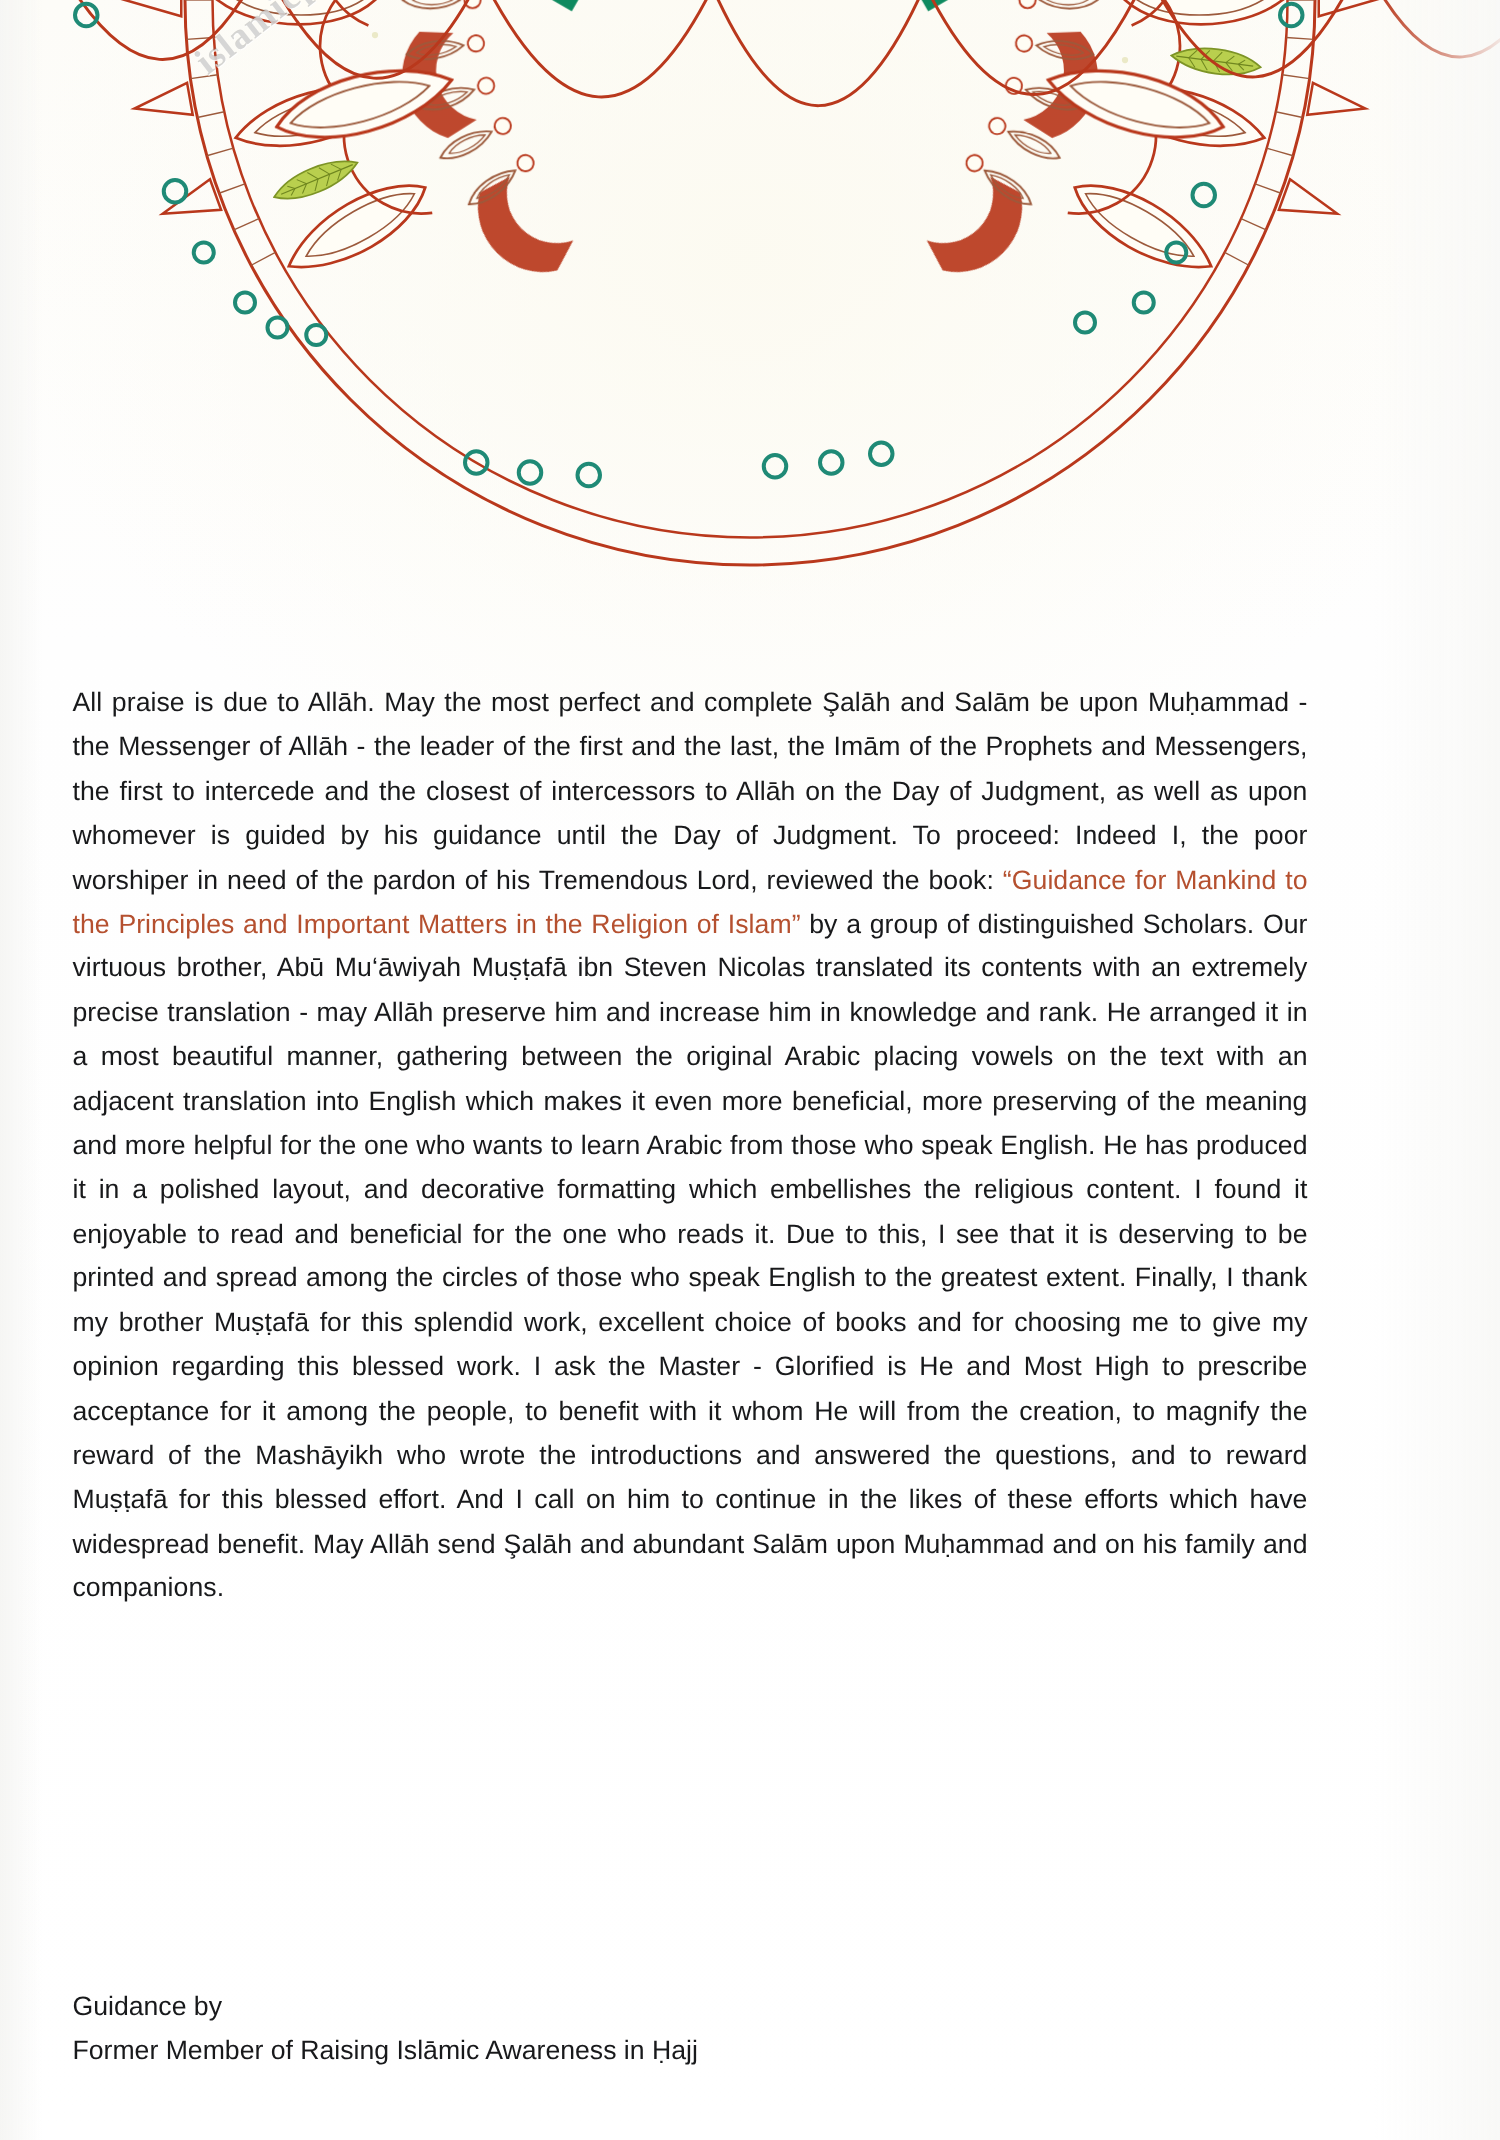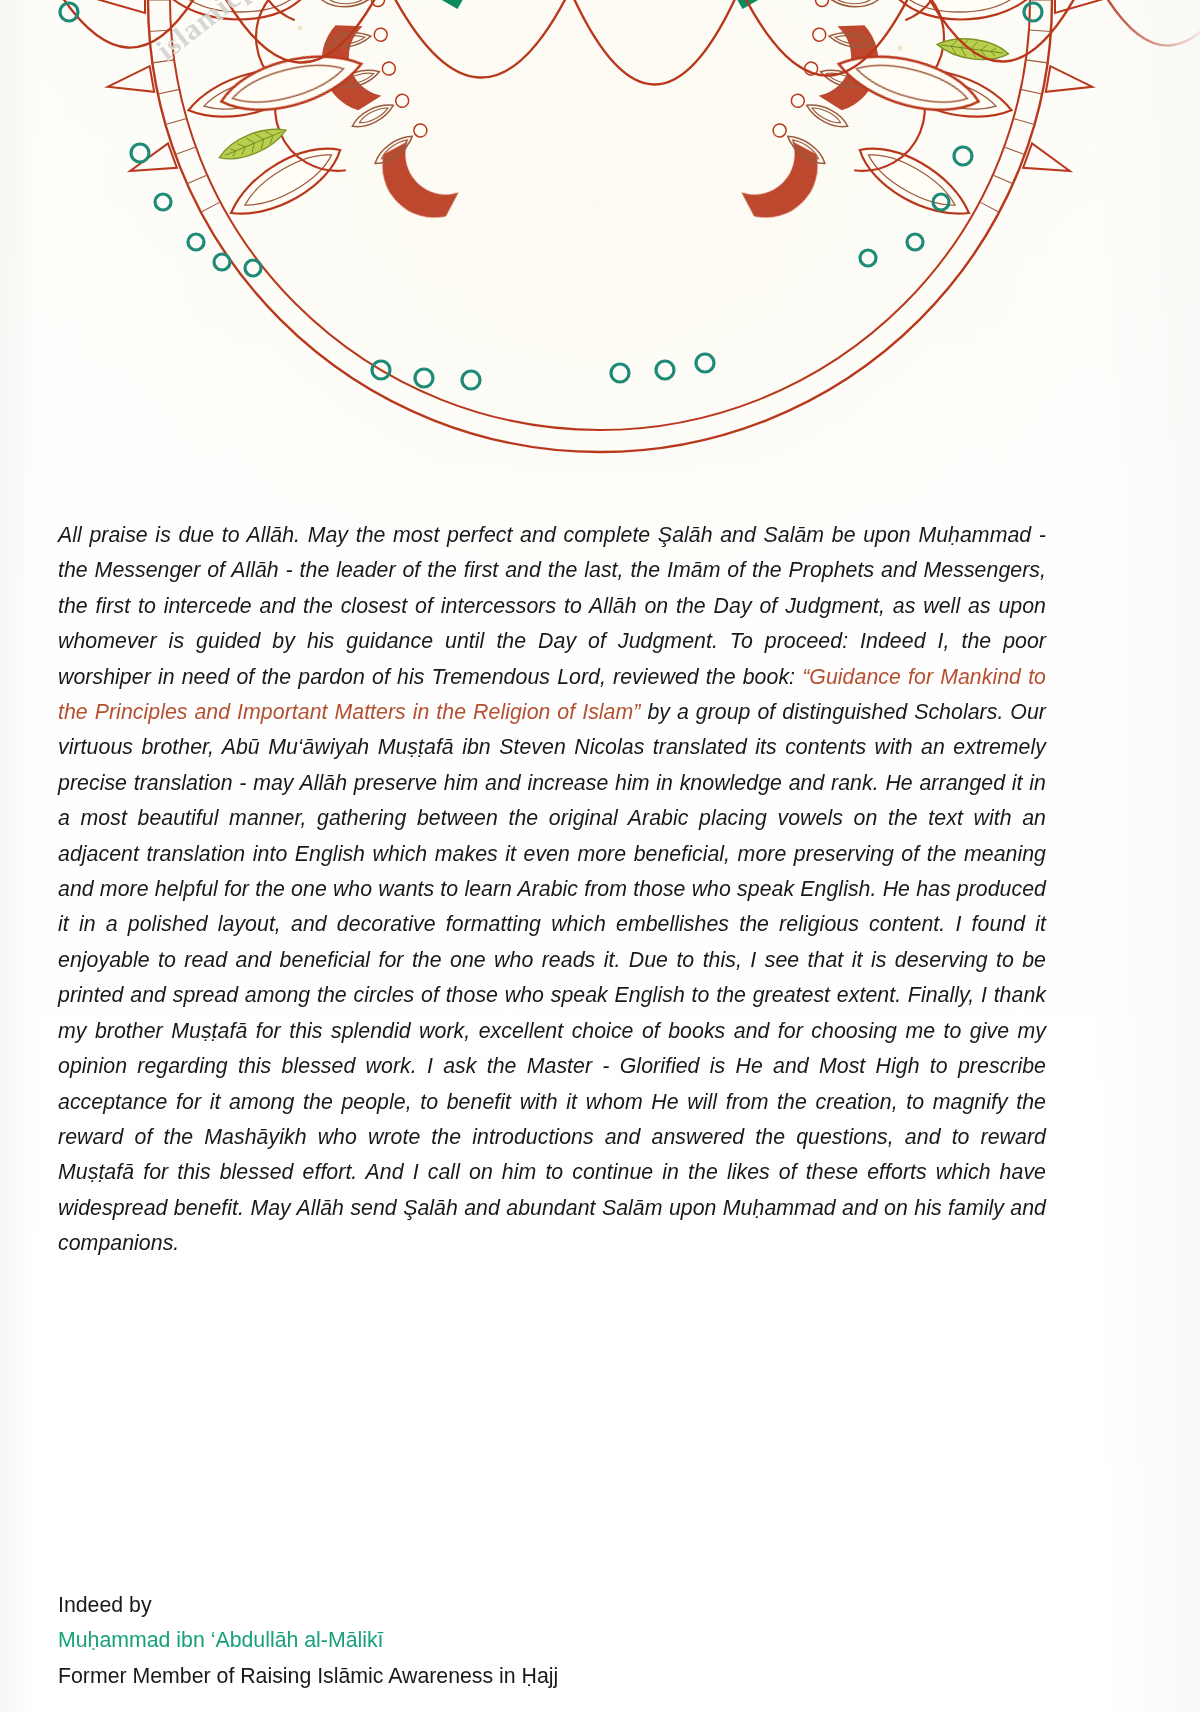--- a/index.html
+++ b/index.html
@@ -71,23 +71,22 @@
     color: rgba(120,120,120,0.30);
     text-shadow: 0 1px 0 rgba(255,255,255,0.85);
     white-space: nowrap;
     pointer-events: none;
   }
 
   
   .content {
     position: absolute;
     left: 58px;
-    top: 518px;
+    top: 545px;
     width: 988px;
-    font-style: italic;
   }
 
   .body-para {
     font-size: 21.3px;
     line-height: 35.4px;
     color: #18191b;
     text-align: justify;
     text-justify: inter-word;
     letter-spacing: 0.05px;
   }
@@ -947,18 +946,17 @@
   <div class="watermark">islamicplace.com</div>
 
   <div class="scan-edge-left"></div>
   <div class="scan-edge-right"></div>
 
   <div class="content">
     <p class="body-para"><span>All praise is due to Allāh. May the most perfect and complete Şalāh and Salām be upon Muḥammad - the Messenger of Allāh - the leader of the first and the last, the Imām of the Prophets and Messengers, the first to intercede and the closest of intercessors to Allāh on the Day of Judgment, as well as upon whomever is guided by his guidance until the Day of Judgment. To proceed: Indeed I, the poor worshiper in need of the pardon of his Tremendous Lord, reviewed the book: </span><span class="title-quote">“Guidance for Mankind to the Principles and Important Matters in the Religion of Islam”</span><span> by a group of distinguished Scholars. Our virtuous brother, Abū Mu‘āwiyah Muṣṭafā ibn Steven Nicolas translated its contents with an extremely precise translation - may Allāh preserve him and increase him in knowledge and rank. He arranged it in a most beautiful manner, gathering between the original Arabic placing vowels on the text with an adjacent translation into English which makes it even more beneficial, more preserving of the meaning and more helpful for the one who wants to learn Arabic from those who speak English. He has produced it in a polished layout, and decorative formatting which embellishes the religious content. I found it enjoyable to read and beneficial for the one who reads it. Due to this, I see that it is deserving to be printed and spread among the circles of those who speak English to the greatest extent. Finally, I thank my brother Muṣṭafā for this splendid work, excellent choice of books and for choosing me to give my opinion regarding this blessed work. I ask the Master - Glorified is He and Most High to prescribe acceptance for it among the people, to benefit with it whom He will from the creation, to magnify the reward of the Mashāyikh who wrote the introductions and answered the questions, and to reward Muṣṭafā for this blessed effort. And I call on him to continue in the likes of these efforts which have widespread benefit. May Allāh send Şalāh and abundant Salām upon Muḥammad and on his family and companions.</span></p>
   </div>
 
   <div class="signature">
-    <div class="sig-line">Indeed by</div>
-    <div class="sig-line sig-name">Muḥammad ibn ‘Abdullāh al-Mālikī</div>
+    <div class="sig-line">Guidance by</div>
     <div class="sig-line">Former Member of Raising Islāmic Awareness in Ḥajj</div>
   </div>
 
 </div>
 
 </body></html>

